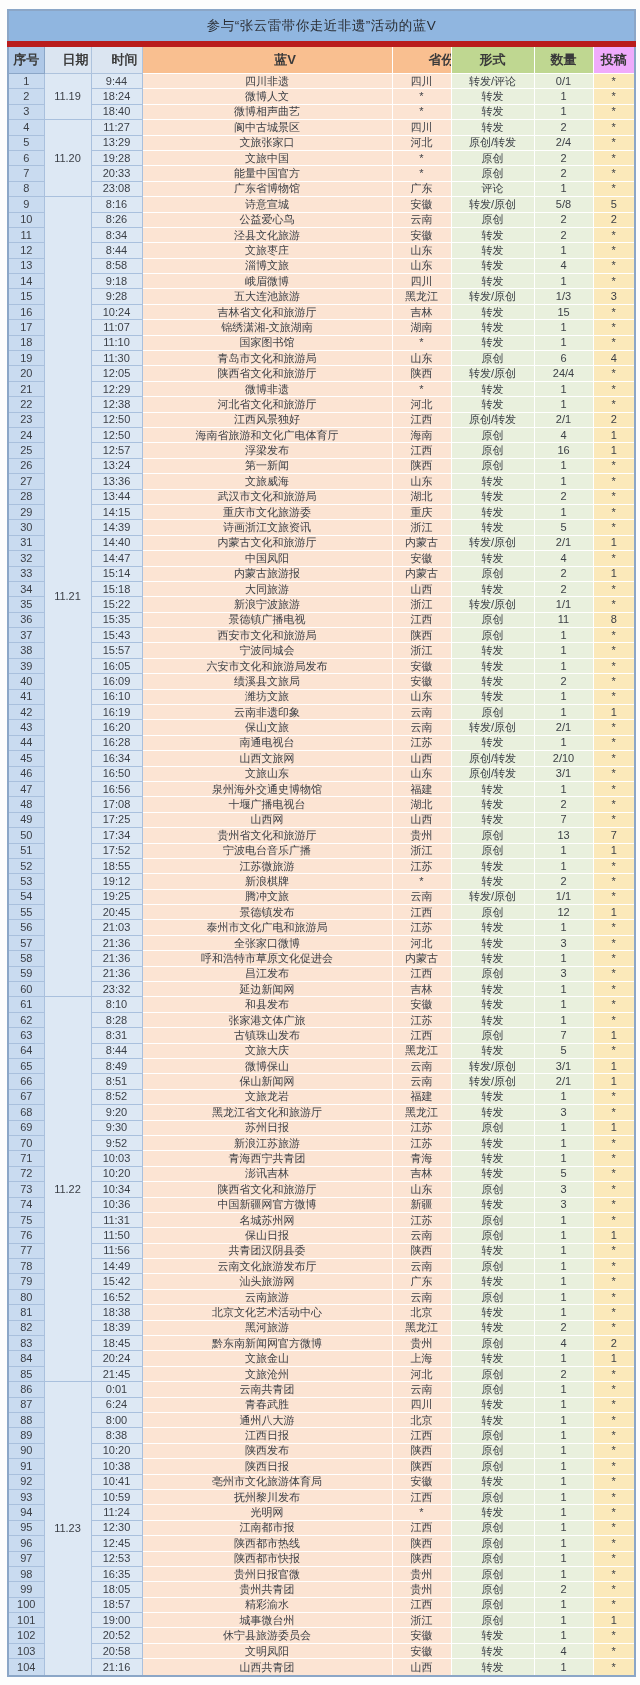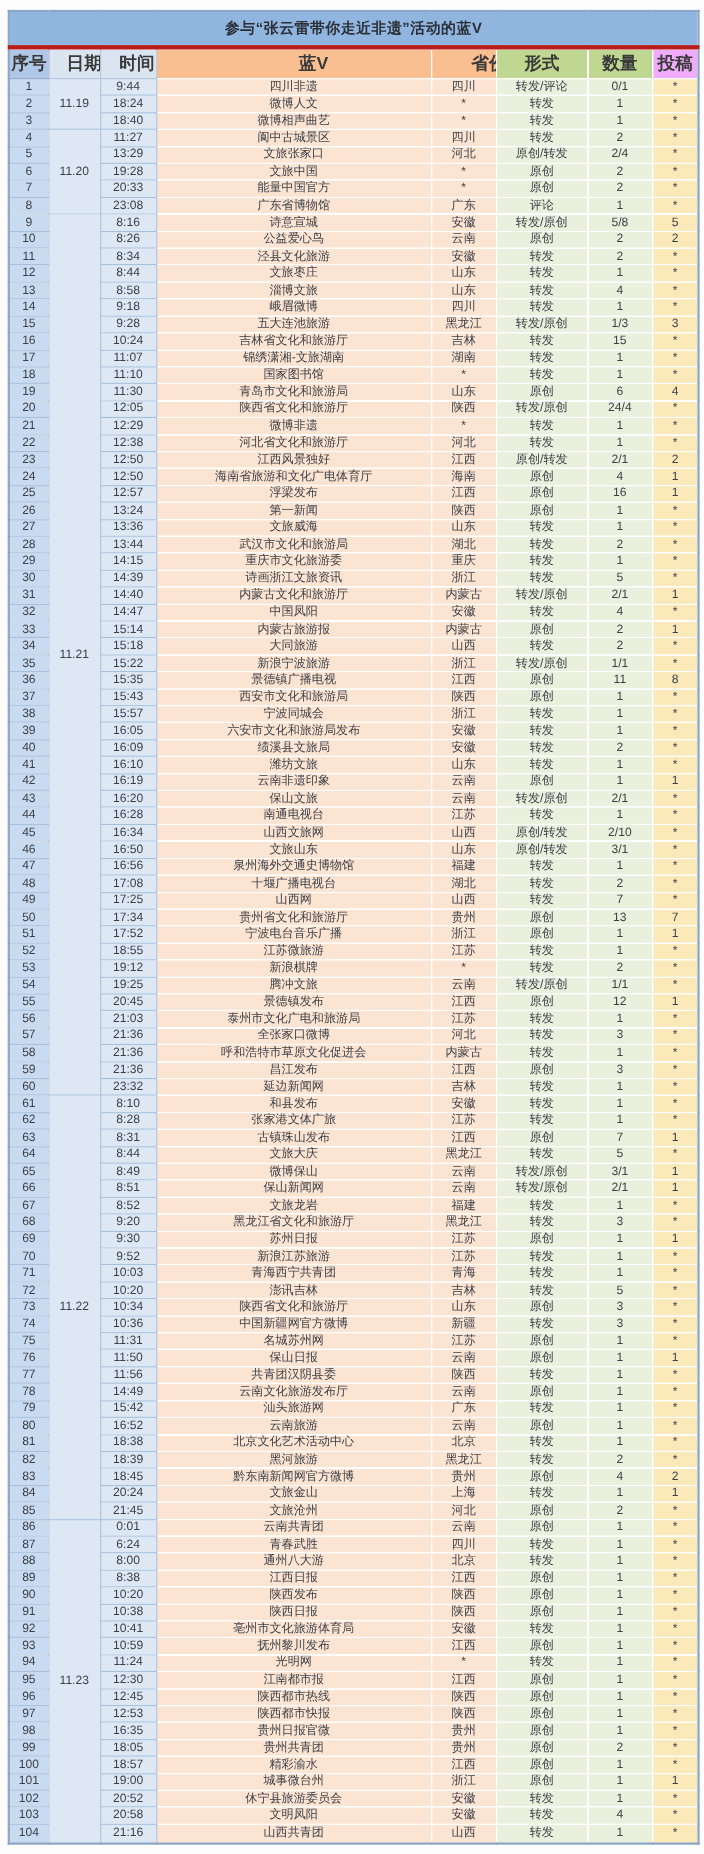--- a/index.html
+++ b/index.html
@@ -7,24 +7,24 @@
   .page{position:relative;width:640px;height:1685px;background:#fdfdfd;}
   table.tbl{
     position:absolute;left:7px;top:9px;
     width:627px;height:1668px;
     table-layout:fixed;border-collapse:collapse;
     border:2px solid #8ba6c7;
   }
   td,th{padding:0;overflow:hidden;white-space:nowrap;text-align:center;vertical-align:middle;font-weight:normal;}
   .title-row th{
     height:30px;background:#90b6e0;color:#2b2f36;
-    font-size:13.5px;font-weight:bold;letter-spacing:.5px;
-    border-bottom:4px solid #b91c1c;
+    font-size:13.5px;font-weight:normal;letter-spacing:.5px;
+    border-bottom:6px solid #b91c1c;
   }
-  .head-row th{height:26px;font-size:16px;font-weight:bold;color:#3a3a3a;}
+  .head-row th{height:26px;font-size:13px;font-weight:bold;color:#3a3a3a;}
   .h-blue   {background:#afc8e7;border:1px solid #8ba6c7;}
   .h-lblue  {background:#dbe5f1;border:1px solid #aec3dd;padding-left:16px;}
   .h-orange {background:#f9bf90;border:1px solid #ffffff;padding-left:36px;}
   .h-green  {background:#bfd791;border:1px solid #ffffff;}
   .h-yellow {background:#f0abfc;border:1px solid #ffffff;}
   tbody td{font-size:11px;color:#3b3f46;line-height:1;}
   .c-no   {background:#c9dbf0;border:1px solid #a9c0dd;}
   .c-date {background:#dde8f4;border:1px solid #a9c0dd;font-size:11px;}
   .c-time {background:#dde8f4;border:1px solid #a9c0dd;}
   .c-name {background:#fce4d3;border:1px solid #ffffff;}

